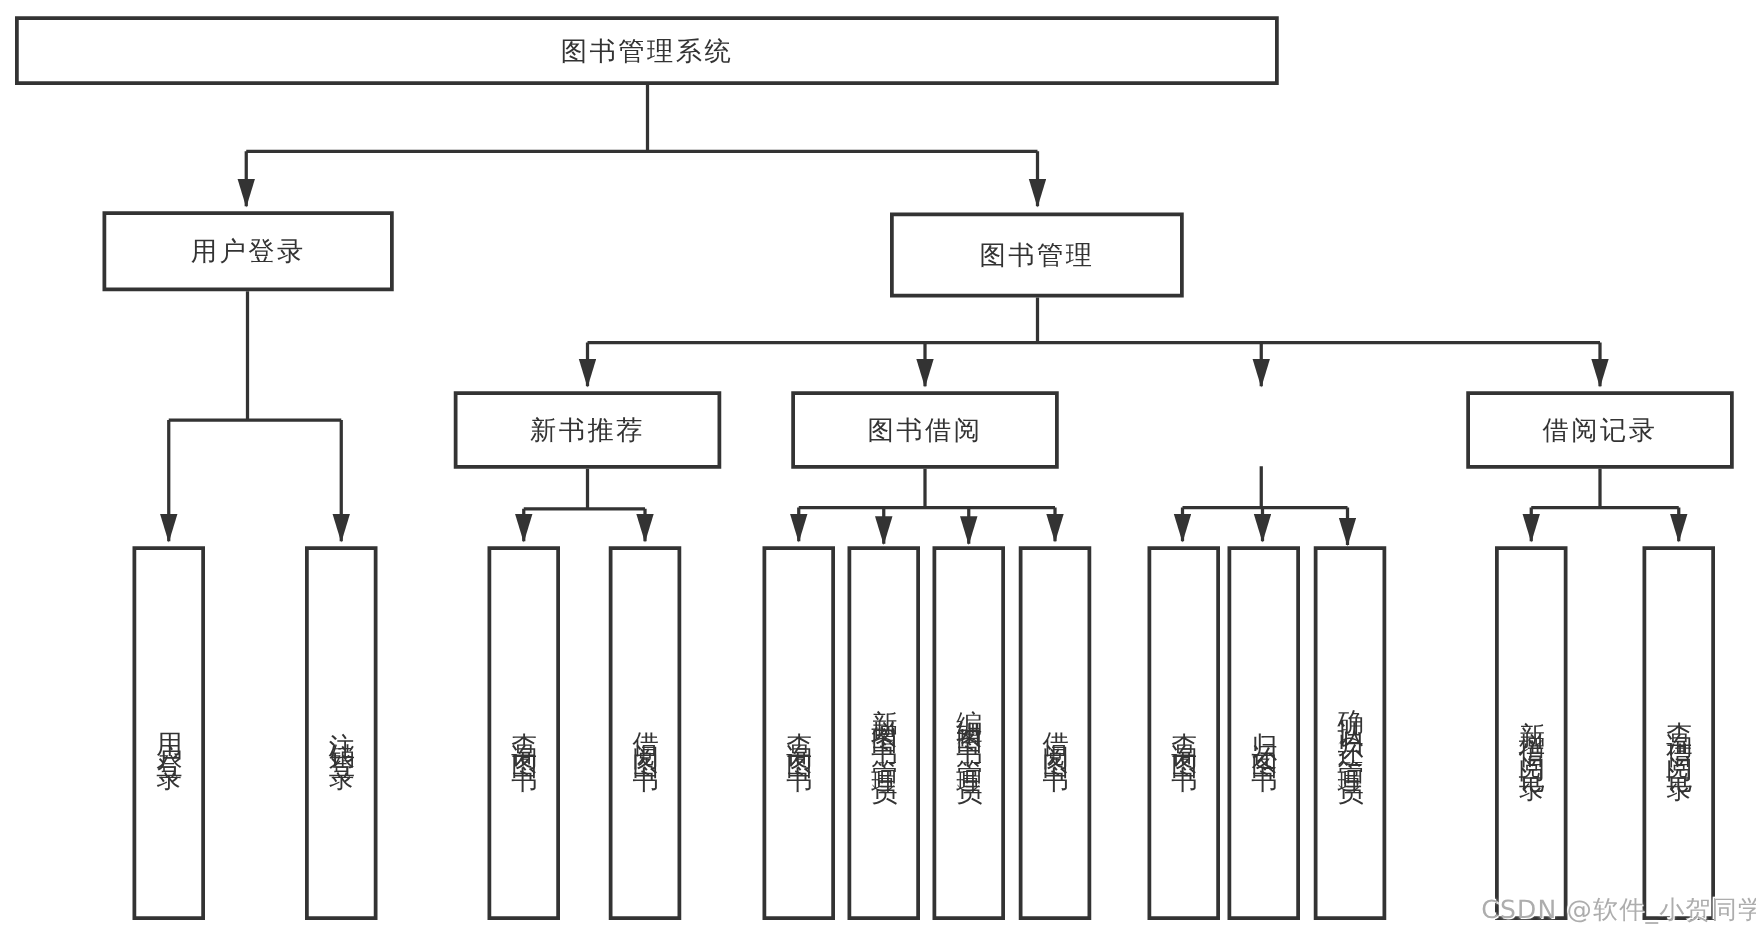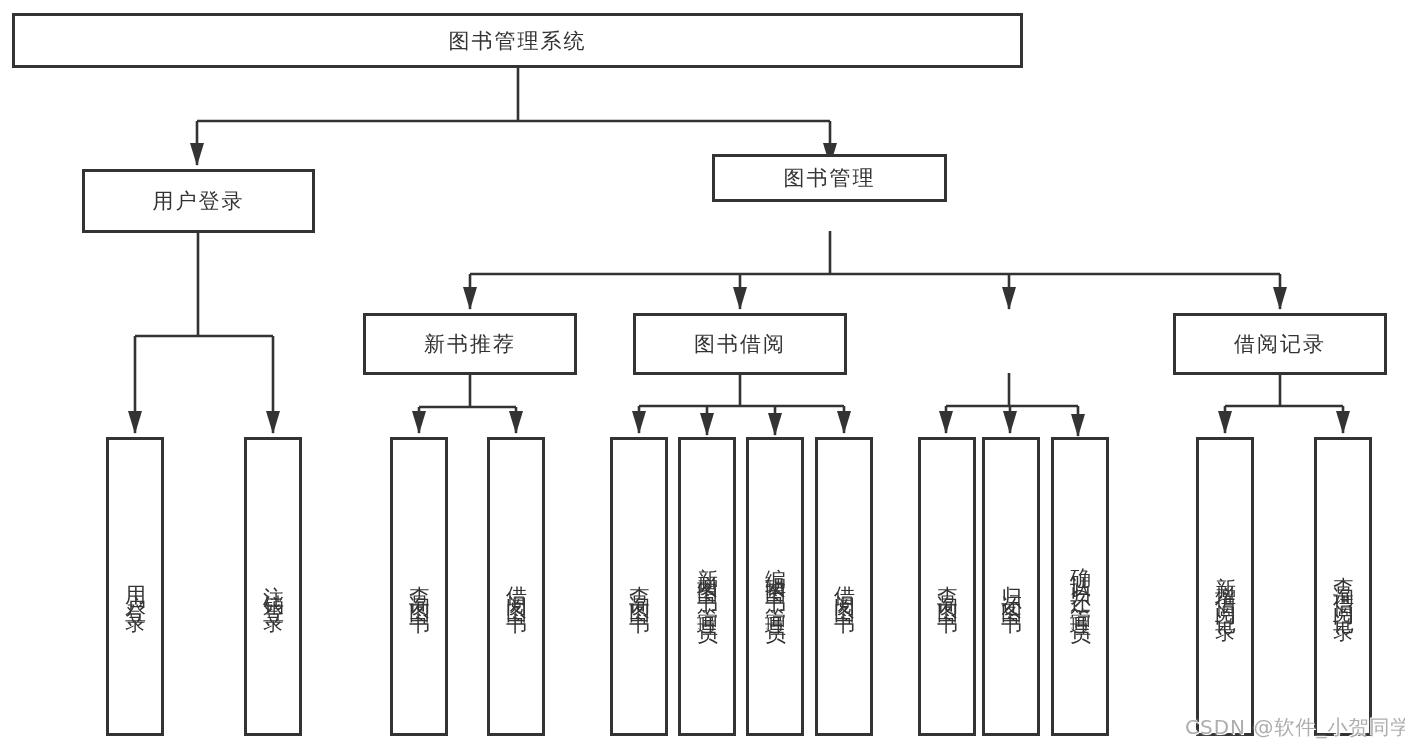--- a/index.html
+++ b/index.html
@@ -111,21 +111,21 @@
 
       <path d="M1280,373 L1280,406 M1225,406 L1343,406"></path>
       <path d="M1225,406 L1225,433" marker-end="url(#ah)"></path>
       <path d="M1343,406 L1343,433" marker-end="url(#ah)"></path>
     </g>
   </svg>
 
   <div class="node" style="left:12px; top:13px; width:1011px; height:55px;">图书管理系统</div>
 
   <div class="node" style="left:82px; top:169px; width:233px; height:64px;">用户登录</div>
-  <div class="node" style="left:712px; top:154px; width:235px; height:48px;">图书管理</div>
+  <div class="node" style="left:712px; top:170px; width:235px; height:68px;">图书管理</div>
 
   <div class="node" style="left:633px; top:313px; width:214px; height:62px;">图书借阅</div>
   <div class="node" style="left:363px; top:313px; width:214px; height:62px;">新书推荐</div>
   <div class="node" style="left:1173px; top:313px; width:214px; height:62px;">借阅记录</div>
 
   <div class="leaf" style="left:106px;">
     <span class="vtext">用户登录</span>
   </div>
   <div class="leaf" style="left:244px;">
     <span class="vtext">注销登录</span>

